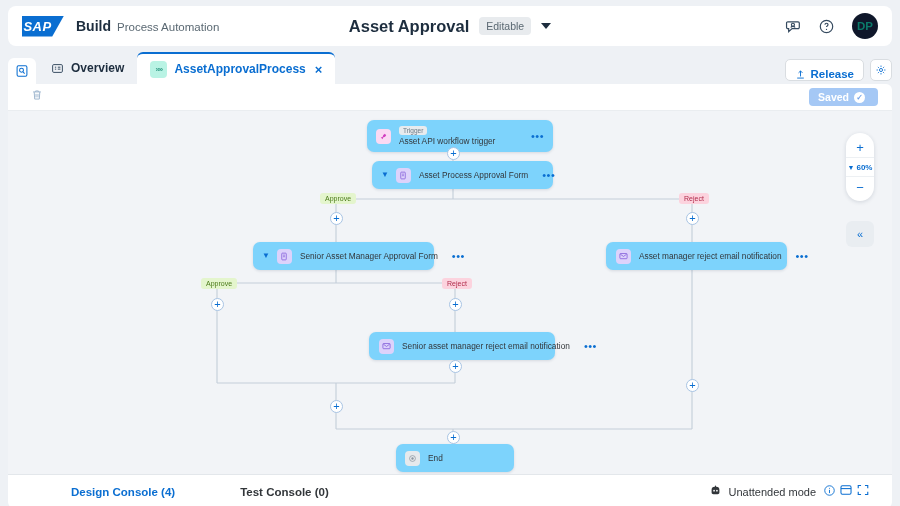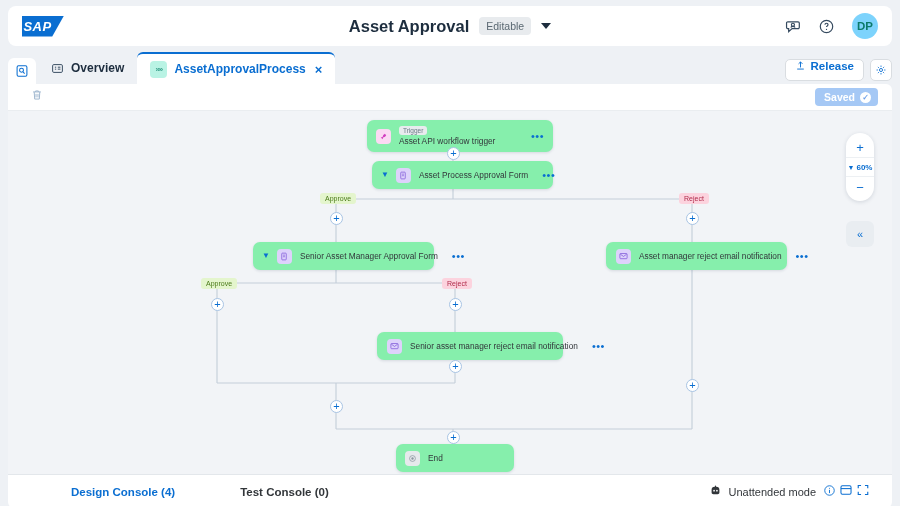--- a/index.html
+++ b/index.html
@@ -36,21 +36,21 @@
   .doc-title { font-size: 16.5px; font-weight: bold; color: #1d2d3e; }
   .editable-pill {
     background: #e8ebee; color:#5a6872; font-size: 10.5px;
     padding: 3px 7px; border-radius: 4px;
   }
   .caret-down { width:0;height:0;border-left:5px solid transparent;border-right:5px solid transparent;border-top:6px solid #1d2d3e; }
   .header-right { margin-left: auto; display:flex; align-items:center; gap: 17px; }
   .hicon { width: 17px; height: 17px; color:#354a5f; display:block; }
   .avatar {
     width: 26px; height: 26px; border-radius: 50%;
-    background: #7dd3fc; color: #0b7a6a;
+    background: #0f172a; color: #0b7a6a;
     display:flex;align-items:center;justify-content:center;
     font-size: 11.5px; font-weight: bold;
   }
 
   
   .tabbar {
     height: 32px; margin-top: 6px; display:flex; align-items:flex-end;
     position: relative;
   }
   .tb-iconbtn {
@@ -70,57 +70,57 @@
   }
   .tab-badge {
     width: 17px; height: 17px; border-radius: 4px; background:#b9f3e4;
     color:#3aa08c; font-size: 8px; display:flex;align-items:center;justify-content:center;
     letter-spacing:-1px;
   }
   .tab-close { font-size: 13px; color:#0a6ed1; margin-left:2px; }
   .tabbar-right { margin-left:auto; display:flex; align-items:center; gap:6px; padding-bottom:3px; }
   .release-btn {
     height: 22px; background:#fff; border:1px solid #d9dde1; border-radius: 5px;
-    display:flex;align-items:flex-start;gap:5px; padding: 0 9px;
+    display:flex;align-items:flex-end;gap:5px; padding: 0 9px;
     color:#0a6ed1; font-size: 11.5px; font-weight: bold;
   }
   .gear-btn {
     width: 22px; height: 22px; background:#fff; border:1px solid #d9dde1; border-radius: 5px;
     display:flex;align-items:center;justify-content:center;
   }
 
   
   .editor {
     background:#fff; border-radius: 0 6px 0 0; height: 390px; position: relative;
     display:flex; flex-direction: column;
   }
   .editor-toolbar {
     height: 26px; display:flex; align-items:center; padding: 0 22px;
     position: relative; flex: none;
   }
   .saved-pill {
     position:absolute; right: 14px; top: 4px;
     background:#a5c8f5; color:#fff; font-size: 10.5px; font-weight:bold;
-    padding: 3px 7px 3px 9px; border-radius: 4px;
+    padding: 3px 13px 3px 9px; border-radius: 4px;
     display:flex;align-items:center;gap:5px;
   }
   .saved-check {
     width:11px;height:11px;border-radius:50%;background:#fff;color:#6b9ee8;
     display:flex;align-items:center;justify-content:center;font-size:8px;font-weight:bold;
   }
 
   .canvas {
     flex: 1; background:#f2f4f7; position: relative; overflow: hidden;
     border-top: 1px solid #eaedf0;
   }
   .canvas svg.wires { position:absolute; left:0; top:0; width: 884px; height: 364px; }
 
   
   .node {
-    position:absolute; background:#86efac; border-radius: 7px;
+    position:absolute; background:#7dd3fc; border-radius: 7px;
     box-shadow: 0 1px 3px rgba(20,40,70,.13);
     display:flex; align-items:center; height: 28px;
     font-size: 8.5px; color:#32363a; padding: 0 9px;
   }
   .node .chev {
     color:#0a6ed1; font-size:8px; margin-right: 7px; line-height:1;
   }
   .node-icon {
     width: 15px; height: 15px; border-radius: 4px;
     display:flex;align-items:center;justify-content:center; flex:none;
@@ -189,20 +189,24 @@
 </style>
 </head>
 <body>
 
 <div class="app">
 
   <div class="header">
     <div class="sap-logo">
       <span>SAP</span>
     </div>
+    <div class="brand">
+      <div class="brand-build">Build</div>
+      <div class="brand-sub">Process Automation</div>
+    </div>
 
     <div class="header-center">
       <div class="doc-title">Asset Approval</div>
       <div class="editable-pill">Editable</div>
       <div class="caret-down"></div>
     </div>
 
     <div class="header-right">
       <span>
         <svg class="hicon" viewBox="0 0 20 20" fill="none" stroke="#354a5f" stroke-width="1.4">
@@ -354,21 +358,21 @@
         <span class="node-icon ic-mail" style="margin-left:1px;">
           <svg width="9" height="8" viewBox="0 0 20 16" fill="none" stroke="#7a52d6" stroke-width="1.6">
             <rect x="2" y="2.5" width="16" height="11.5" rx="1.7"></rect>
             <path d="M3 4l7 5 7-5"></path>
           </svg>
         </span>
         <span class="node-label">Asset manager reject email notification</span>
         <span class="node-dots">•••</span>
       </div>
 
-      <div class="node" style="left:369px; top:221px; width:186px;">
+      <div class="node" style="left:361px; top:221px; width:186px;">
         <span class="node-icon ic-mail" style="margin-left:1px;">
           <svg width="9" height="8" viewBox="0 0 20 16" fill="none" stroke="#7a52d6" stroke-width="1.6">
             <rect x="2" y="2.5" width="16" height="11.5" rx="1.7"></rect>
             <path d="M3 4l7 5 7-5"></path>
           </svg>
         </span>
         <span class="node-label">Senior asset manager reject email notification</span>
         <span class="node-dots">•••</span>
       </div>
 

